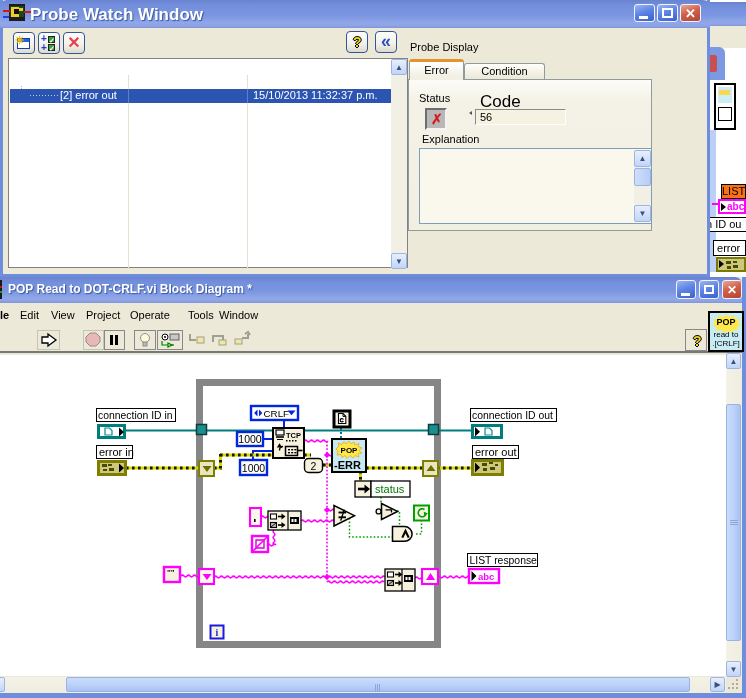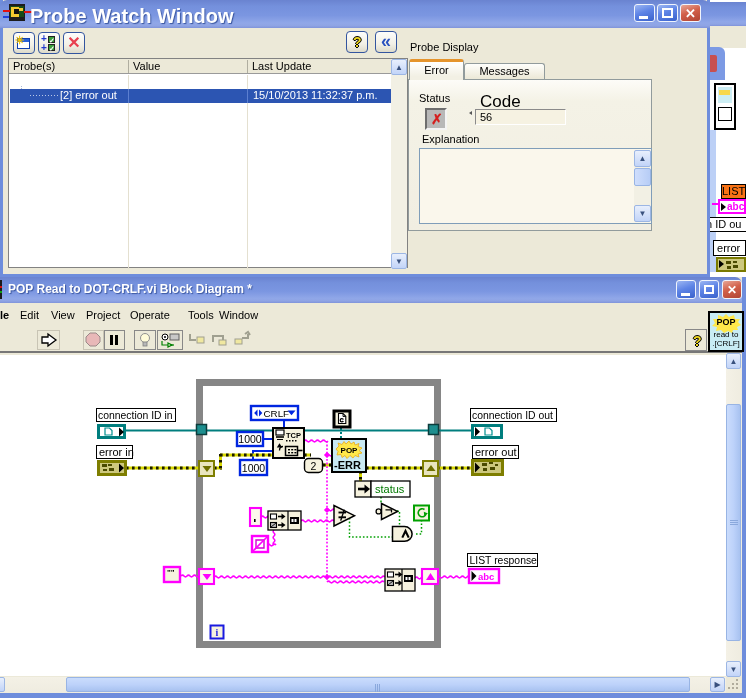--- a/index.html
+++ b/index.html
@@ -375,21 +375,21 @@
 
     <div class="abs" style="left:6px; top:4px; width:16px; height:17px; background:#1c1c1c;">
       <div class="abs" style="left:1px; top:2px; width:14px; height:11px; background:#174a17;"></div>
       <div class="abs" style="left:2px; top:3px; width:8px; height:10px; background:#f2c930;"></div>
       <div class="abs" style="left:5px; top:5px; width:5px; height:5px; background:#101010;"></div>
       <div class="abs" style="left:10px; top:4px; width:4px; height:3px; background:#f2c930;"></div>
       <div class="abs" style="left:-6px; top:6px; width:7px; height:2px; background:#e01010;"></div>
       <div class="abs" style="left:15px; top:7px; width:8px; height:2px; background:#e01010;"></div>
       <div class="abs" style="left:-6px; top:12px; width:6px; height:2px; background:#2040e0;"></div>
     </div>
-    <div class="abs titletext" style="left:27px; top:5px; font-size:20px;">Probe Watch Window</div>
+    <div class="abs titletext" style="left:27px; top:5px; font-size:17px;">Probe Watch Window</div>
 
     <div class="abs xpbtn" style="left:631px; top:4px; width:21px; height:18px; background:linear-gradient(160deg,#9cb6f2 0%,#5e84e6 45%,#3a62cc 100%);">
       <div class="abs" style="left:4px; top:11px; width:9px; height:3px; background:#fff;"></div>
     </div>
     <div class="abs xpbtn" style="left:654px; top:4px; width:21px; height:18px; background:linear-gradient(160deg,#9cb6f2 0%,#5e84e6 45%,#3a62cc 100%);">
       <div class="abs" style="left:4px; top:3px; width:11px; height:10px; border:2px solid #fff;"></div>
     </div>
     <div class="abs xpbtn" style="left:677px; top:4px; width:21px; height:18px; background:linear-gradient(160deg,#e8a797 0%,#d2604a 45%,#b04434 100%); color:#fff; font-weight:bold; font-size:13px; text-align:center; line-height:17px;">✕</div>
 
     <div class="abs tbtn" style="left:10px; top:32px;">
@@ -404,27 +404,20 @@
       <div class="abs" style="left:9px; top:11px; width:7px; height:7px; border:1px solid #222; background:#3aa03a; color:#fff; font-size:7px; font-weight:bold; line-height:7px; text-align:center;">✓</div>
     </div>
     <div class="abs tbtn" style="left:60px; top:32px; color:#e84050; font-weight:bold; font-size:16px; text-align:center; line-height:19px;">✕</div>
     <div class="abs tbtn" style="left:343px; top:31px;">
       <span class="abs qmark" style="left:6px; top:2px;">?</span>
     </div>
     <div class="abs tbtn" style="left:372px; top:31px; color:#2a52c0; font-weight:bold; font-size:18px; text-align:center; line-height:19px;">«</div>
 
     <div class="abs" style="left:5px; top:58px; width:400px; height:210px; background:#fff; border:1px solid #828282;">
 
-      <div class="abs" style="left:0; top:0; width:398px; height:15px; background:#ece9d8; border-bottom:1px solid #9a9a9a; font-size:11px;">
-        <span class="abs" style="left:4px; top:1px;">Probe(s)</span>
-        <span class="abs" style="left:124px; top:1px;">Value</span>
-        <span class="abs" style="left:243px; top:1px;">Last Update</span>
-        <div class="abs" style="left:119px; top:1px; width:1px; height:13px; background:#b0aea0;"></div>
-        <div class="abs" style="left:238px; top:1px; width:1px; height:13px; background:#b0aea0;"></div>
-      </div>
 
       <div class="abs" style="left:119px; top:16px; width:1px; height:194px; background:#e4e0d0;"></div>
       <div class="abs" style="left:238px; top:16px; width:1px; height:194px; background:#e4e0d0;"></div>
 
 
       <div class="abs" style="left:12px; top:27px; width:1px; height:12px; background-image:repeating-linear-gradient(180deg,#a8b8d8 0 1px,transparent 1px 2px);"></div>
 
       <div class="abs" style="left:1px; top:30px; width:381px; height:14px; background:#2c55b2; font-size:11px; color:#fff;">
         <div class="abs" style="left:20px; top:6px; width:30px; height:1px; background-image:repeating-linear-gradient(90deg,#b8c8e8 0 1.5px,transparent 1.5px 3px);"></div>
         <span class="abs" style="left:50px; top:0px;">[2] error out</span>
@@ -440,21 +433,21 @@
           </div>
         <div class="abs sbbtn" style="left:0; top:194px; width:16px; height:16px;">
             <span class="arr">▼</span>
           </div>
       </div>
     </div>
 
     <div class="abs" style="left:407px; top:41px; font-size:11px;">Probe Display</div>
 
     <div class="abs" style="left:406px; top:59px; width:55px; height:21px; background:linear-gradient(180deg,#fff 0%,#f2f0e4 80%); border:1px solid #919b9c; border-bottom:none; border-radius:3px 3px 0 0; border-top:3px solid #e5942c; font-size:11px; text-align:center; line-height:17px; z-index:3;">Error</div>
-    <div class="abs" style="left:461px; top:63px; width:81px; height:17px; background:linear-gradient(180deg,#fefefb 0%,#ece9d8 90%); border:1px solid #919b9c; border-bottom:none; border-radius:3px 3px 0 0; font-size:11px; text-align:center; line-height:15px; z-index:1;">Messages</div>
+    <div class="abs" style="left:461px; top:63px; width:81px; height:17px; background:linear-gradient(180deg,#fefefb 0%,#ece9d8 90%); border:1px solid #919b9c; border-bottom:none; border-radius:3px 3px 0 0; font-size:11px; text-align:center; line-height:15px; z-index:1;">Condition</div>
 
     <div class="abs" style="left:405px; top:79px; width:244px; height:152px; background:linear-gradient(180deg,#fdfcf8 0%,#f4f2e6 14%,#f1eee2 100%); border:1px solid #919b9c; z-index:2;">
       <span class="abs" style="left:10px; top:12px; font-size:11px;">Status</span>
       <span class="abs" style="left:63px; top:12px; font-size:17px;margin-left:8px;">Code</span>
 
       <div class="abs" style="left:16px; top:28px; width:22px; height:22px; background:#b8b8b8; border-top:2px solid #6e6e6e; border-left:2px solid #6e6e6e; border-bottom:2px solid #f4f4f4; border-right:2px solid #f4f4f4;">
         <span class="abs" style="left:4px; top:1px; color:#d41e1e; font-weight:bold; font-size:14px;">✗</span>
       </div>
 
       <div class="abs" style="left:60px; top:31px; width:2px; height:4px; border-top:2px solid transparent; border-bottom:2px solid transparent; border-right:3px solid #555;"></div>

